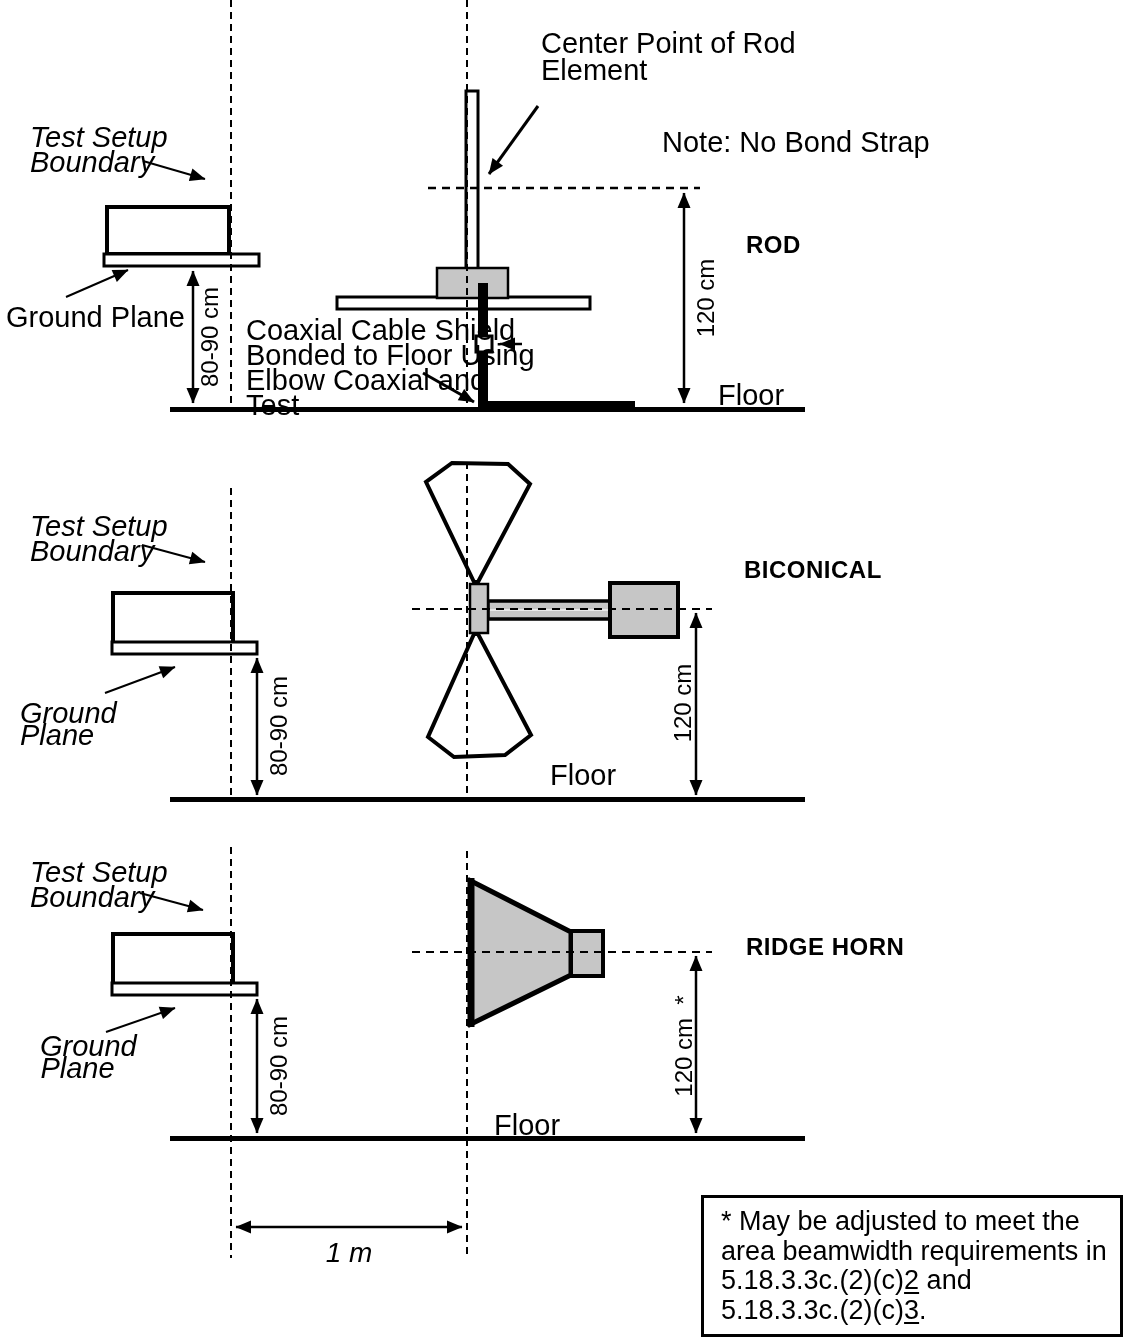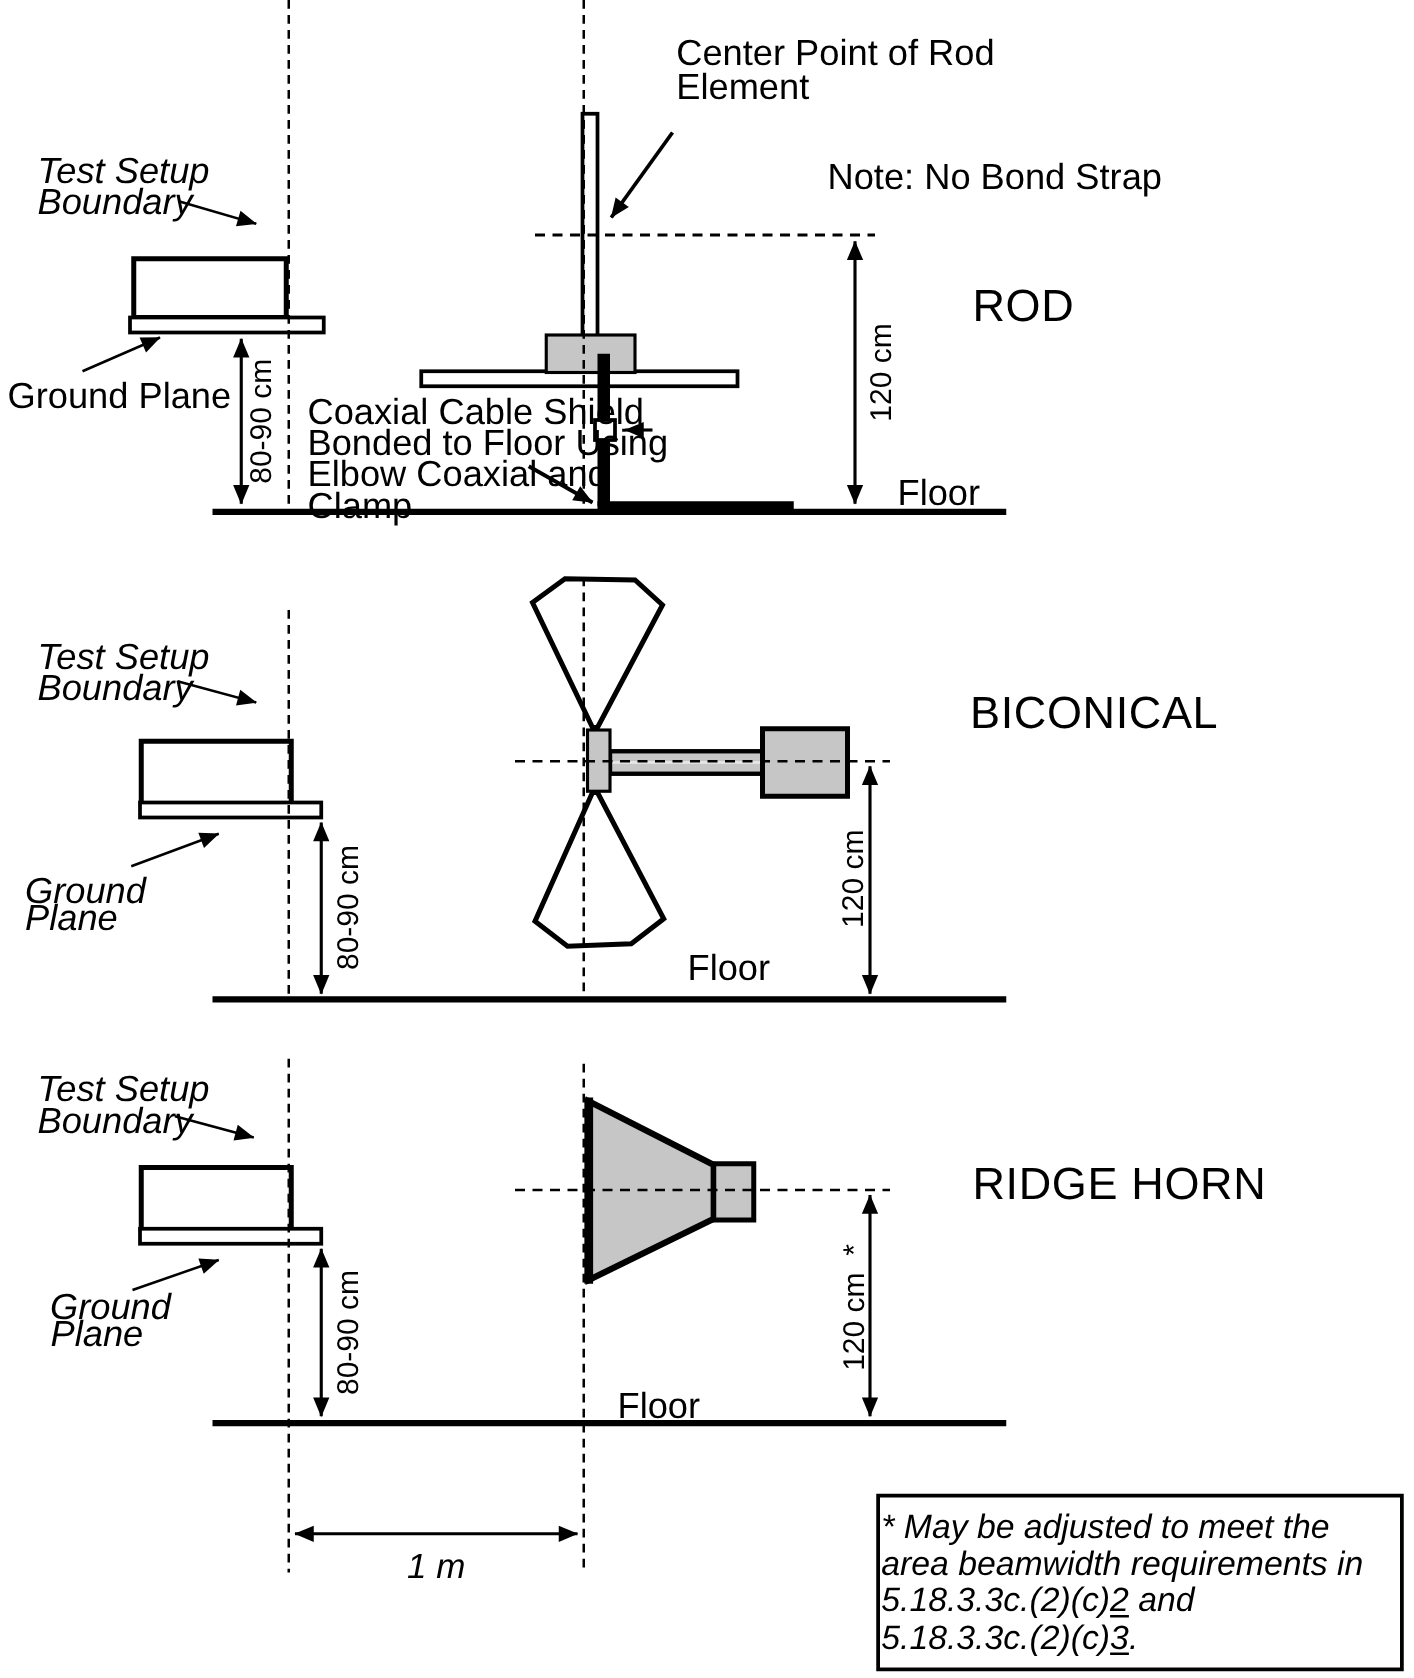--- a/index.html
+++ b/index.html
@@ -3,24 +3,24 @@
 <meta charset="utf-8">
 <style>
   html,body{margin:0;padding:0;background:#ffffff;}
   #page{position:relative;width:1131px;height:1342px;background:#ffffff;overflow:hidden;
         font-family:"Liberation Sans","DejaVu Sans",sans-serif;color:#000;}
   #art{position:absolute;left:0;top:0;z-index:1;}
   .txt{position:absolute;z-index:2;font-size:29px;line-height:25px;white-space:nowrap;}
   .ctr{text-align:center;font-style:italic;}
   .rot{position:absolute;z-index:2;font-size:24px;line-height:24px;white-space:pre;
        transform:translate(-50%,-50%) rotate(-90deg);}
-  .heading{position:absolute;z-index:2;font-size:36px;font-weight:normal;line-height:37px;white-space:nowrap;letter-spacing:0.5px;margin-left:32px;}
+  .heading{position:absolute;z-index:2;font-size:24px;font-weight:bold;line-height:37px;white-space:nowrap;letter-spacing:0.5px;}
   .fnbox{position:absolute;z-index:2;left:701px;top:1195px;width:422px;height:142px;
          border:3px solid #000;box-sizing:border-box;}
-  .fntext{position:absolute;left:1px;top:9px;font-size:27px;line-height:29.5px;white-space:nowrap;font-style:italic;}
+  .fntext{position:absolute;left:17px;top:9px;font-size:27px;line-height:29.5px;white-space:nowrap;}
   .u{text-decoration:underline;text-underline-offset:3px;}
 </style>
 </head>
 <body>
 
 <div id="page">
 
 <svg id="art" width="1131" height="1342" viewBox="0 0 1131 1342">
   <defs>
     <marker id="ah" markerUnits="userSpaceOnUse" markerWidth="17" markerHeight="14" refX="15.5" refY="7" orient="auto-start-reverse">
@@ -98,21 +98,21 @@
   <div>Element</div>
 </div>
 <div class="txt" style="left:662px;top:130px">Note: No Bond Strap</div>
 <div class="heading" style="left:746px;top:226px">ROD</div>
 <div class="rot" style="left:706px;top:298px">120 cm</div>
 <div class="txt" style="left:718px;top:383px">Floor</div>
 <div class="txt" style="left:246px;top:318px">
   <div>Coaxial Cable Shield</div>
   <div>Bonded to Floor Using</div>
   <div>Elbow Coaxial and</div>
-  <div>Clamp</div>
+  <div>Test</div>
 </div>
 
 <div class="txt ctr" style="left:30px;top:514px;width:118px">
   <div>Test Setup</div>
   <div>Boundary</div>
 </div>
 <div class="txt ctr" style="left:20px;top:702px;width:72px;line-height:22px">
   <div>Ground</div>
   <div>Plane</div>
 </div>

